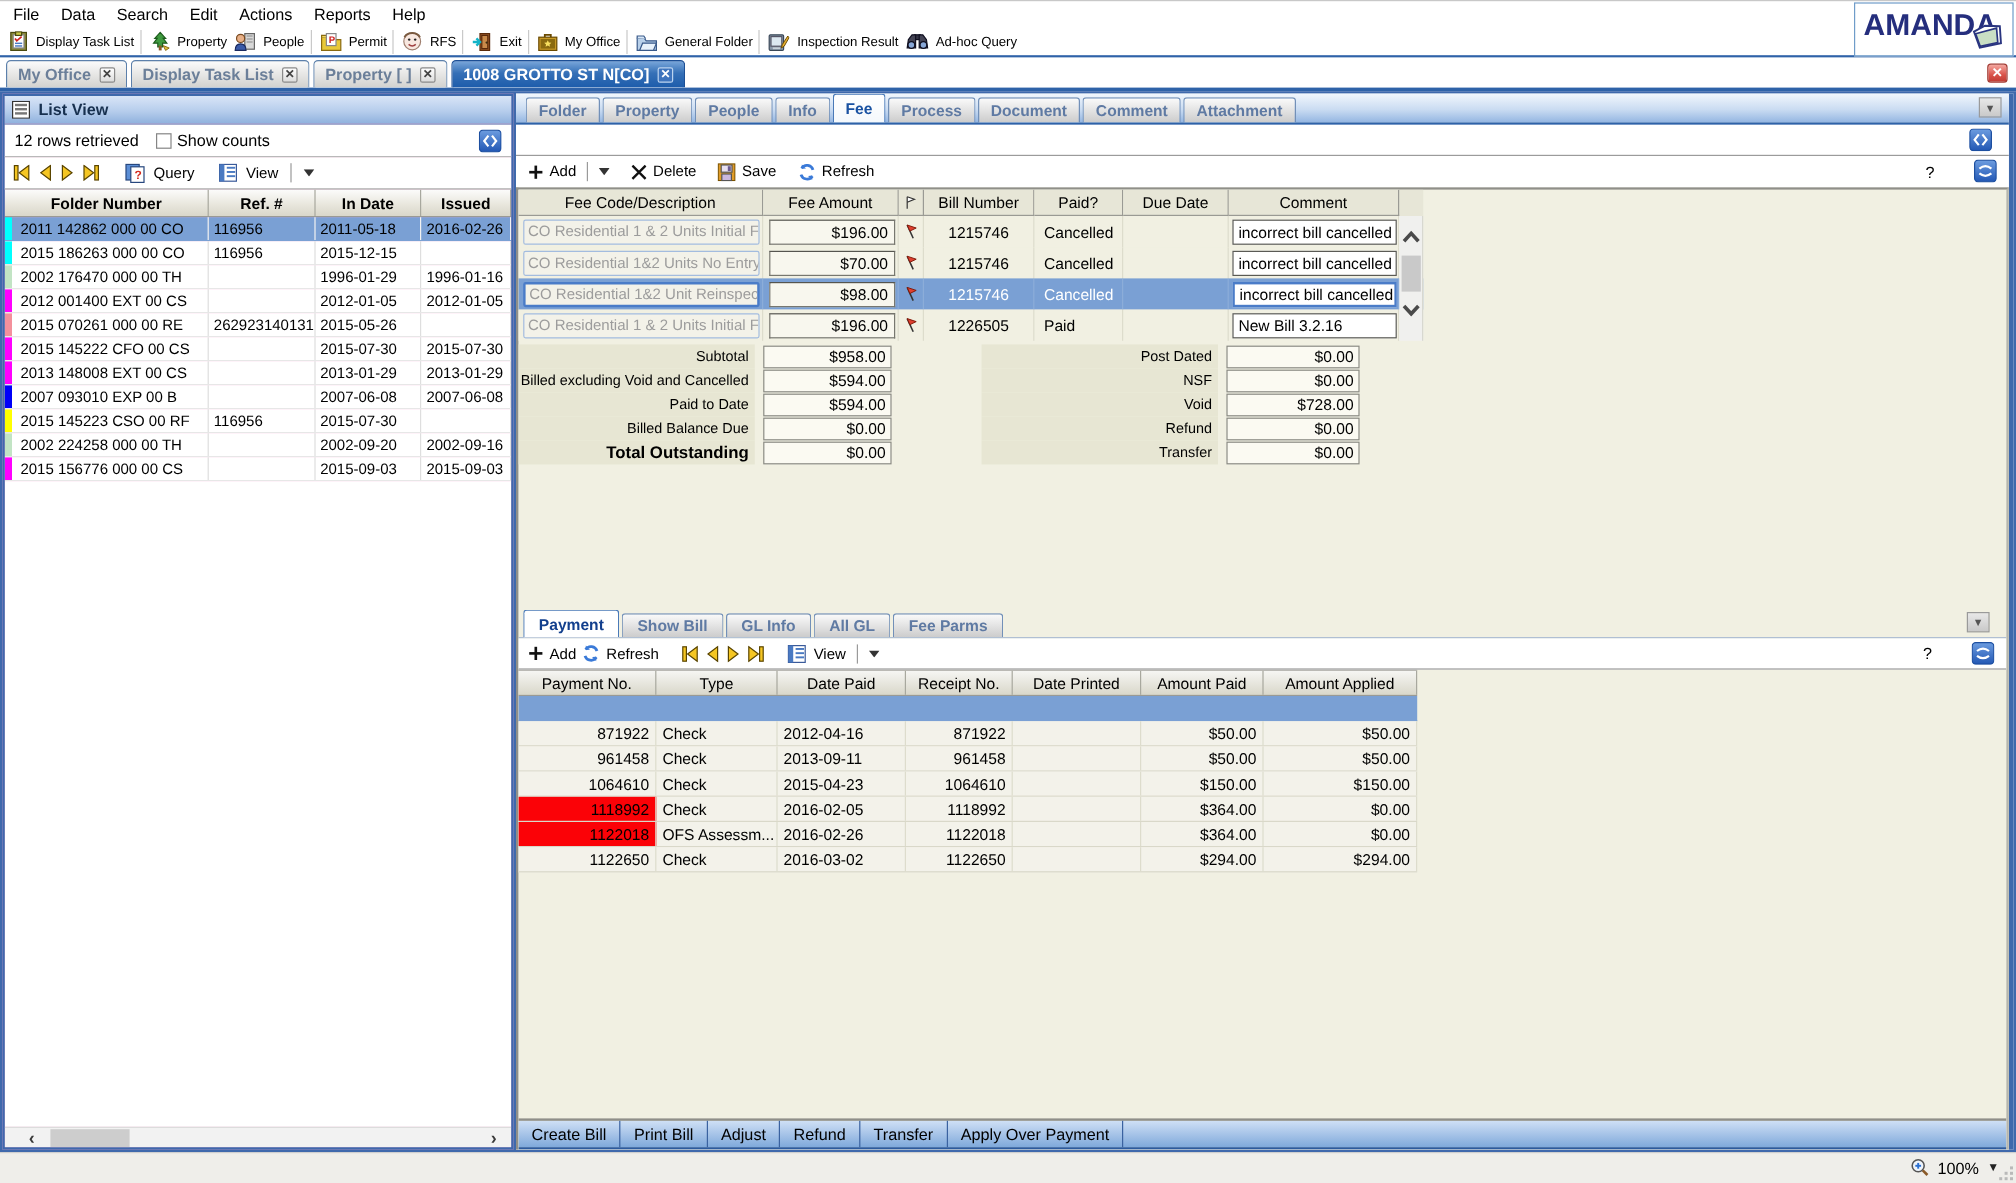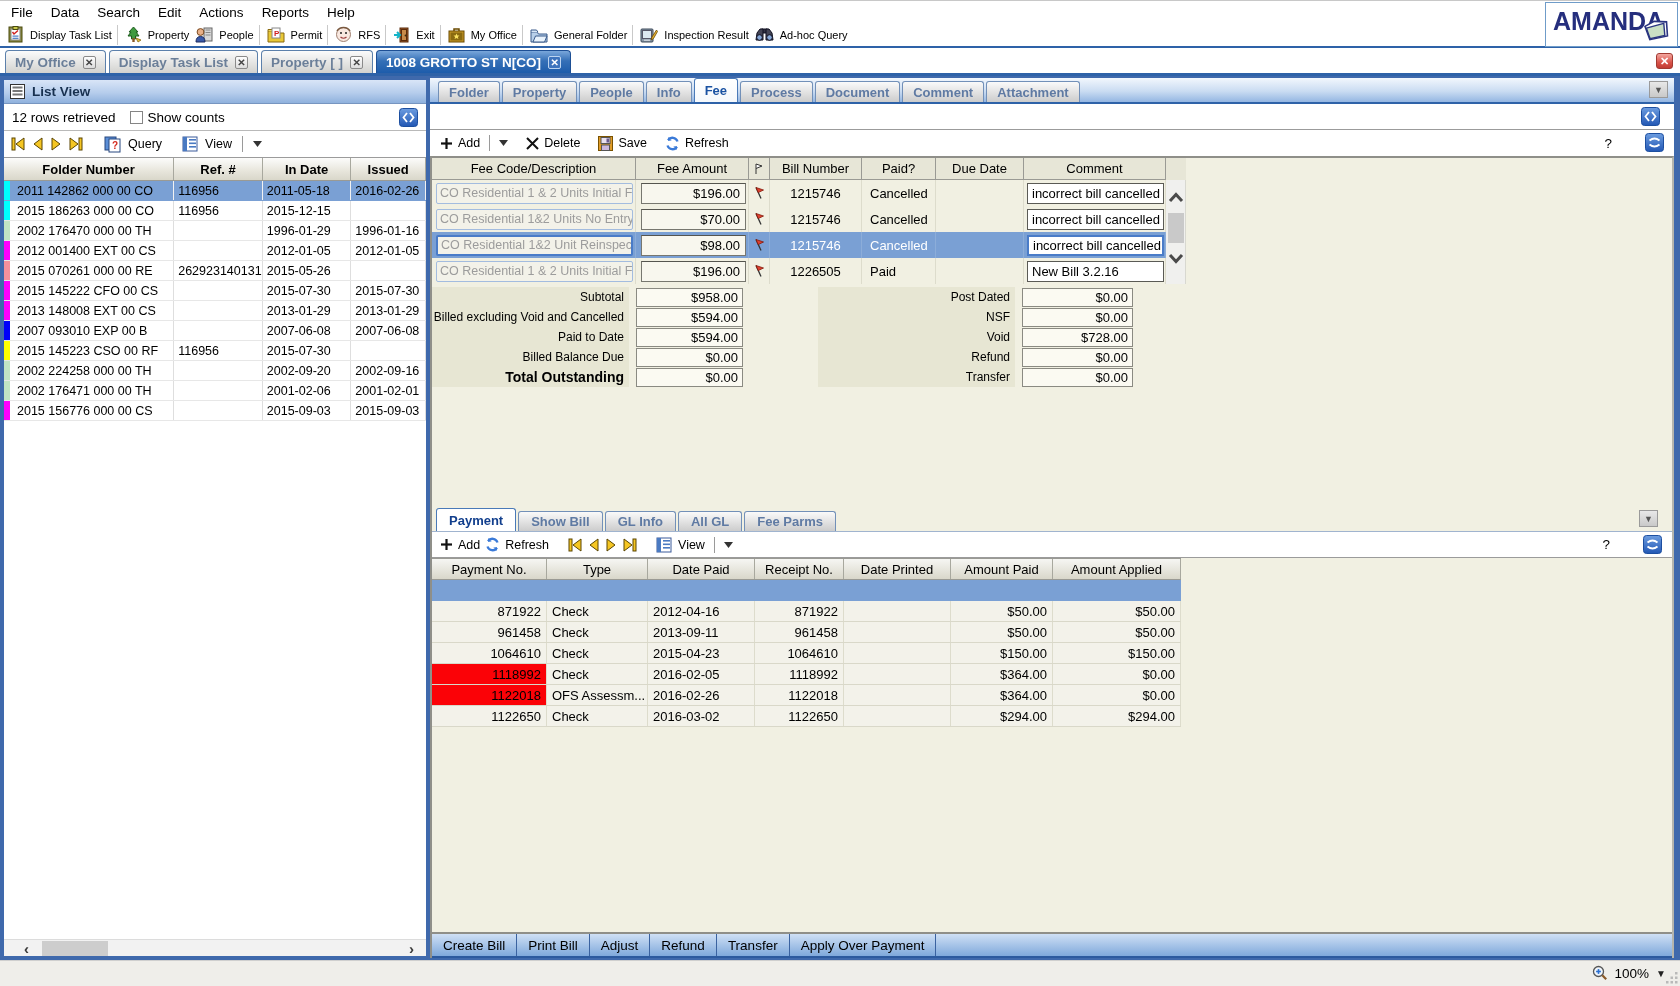--- a/index.html
+++ b/index.html
@@ -487,29 +487,20 @@
               <div class="lcell" style="width: 75px;"></div>
             </div>
             <div class="lrow">
               <div class="lcell lstrip">
                 <div class="lstrip-inner" style="background: rgb(194, 228, 196);"></div>
               </div>
               <div class="lcell" style="width: 162px;">2002 224258 000 00 TH</div>
               <div class="lcell" style="width: 89px;"></div>
               <div class="lcell" style="width: 89px;">2002-09-20</div>
               <div class="lcell" style="width: 75px;">2002-09-16</div>
-            </div>
-            <div class="lrow">
-              <div class="lcell lstrip">
-                <div class="lstrip-inner" style="background: rgb(194, 228, 196);"></div>
-              </div>
-              <div class="lcell" style="width: 162px;">2002 176471 000 00 TH</div>
-              <div class="lcell" style="width: 89px;"></div>
-              <div class="lcell" style="width: 89px;">2001-02-06</div>
-              <div class="lcell" style="width: 75px;">2001-02-01</div>
             </div>
             <div class="lrow">
               <div class="lcell lstrip">
                 <div class="lstrip-inner" style="background: rgb(255, 0, 255);"></div>
               </div>
               <div class="lcell" style="width: 162px;">2015 156776 000 00 CS</div>
               <div class="lcell" style="width: 89px;"></div>
               <div class="lcell" style="width: 89px;">2015-09-03</div>
               <div class="lcell" style="width: 75px;">2015-09-03</div>
             </div>

